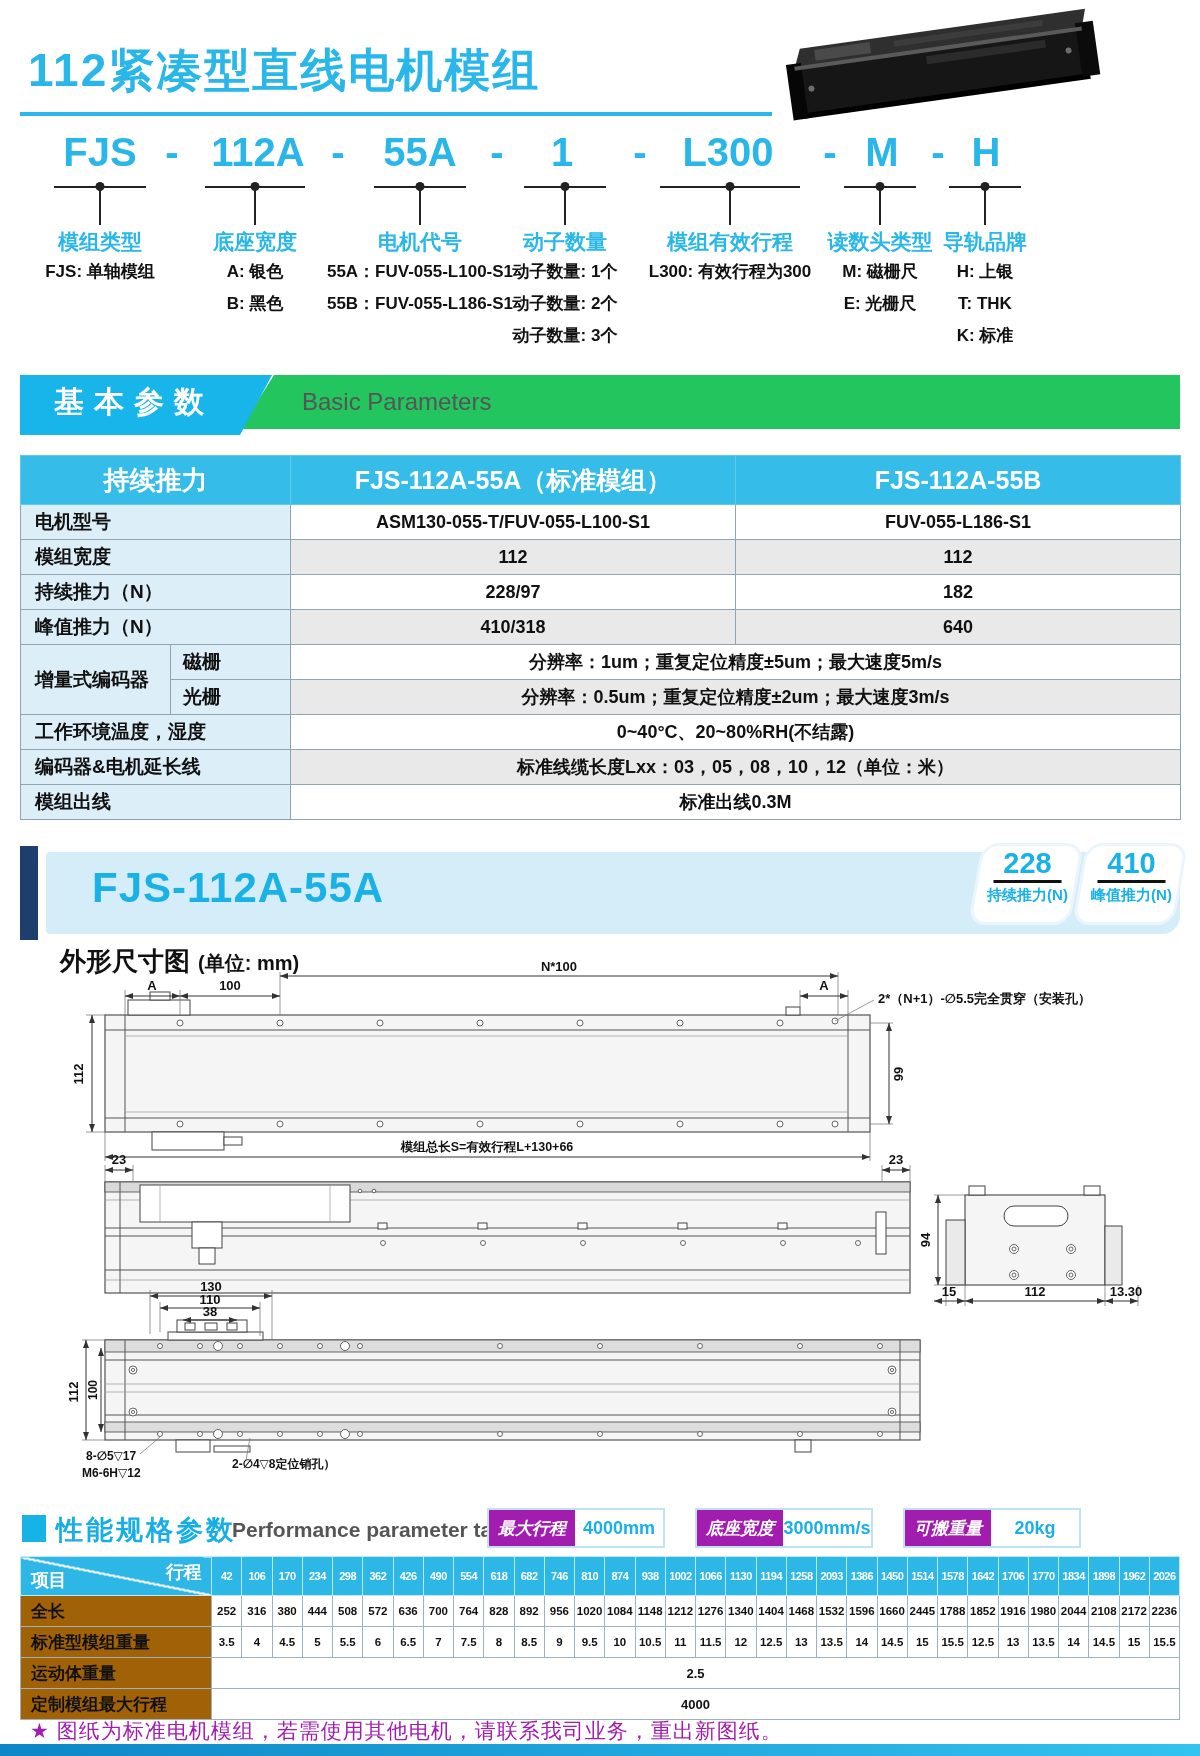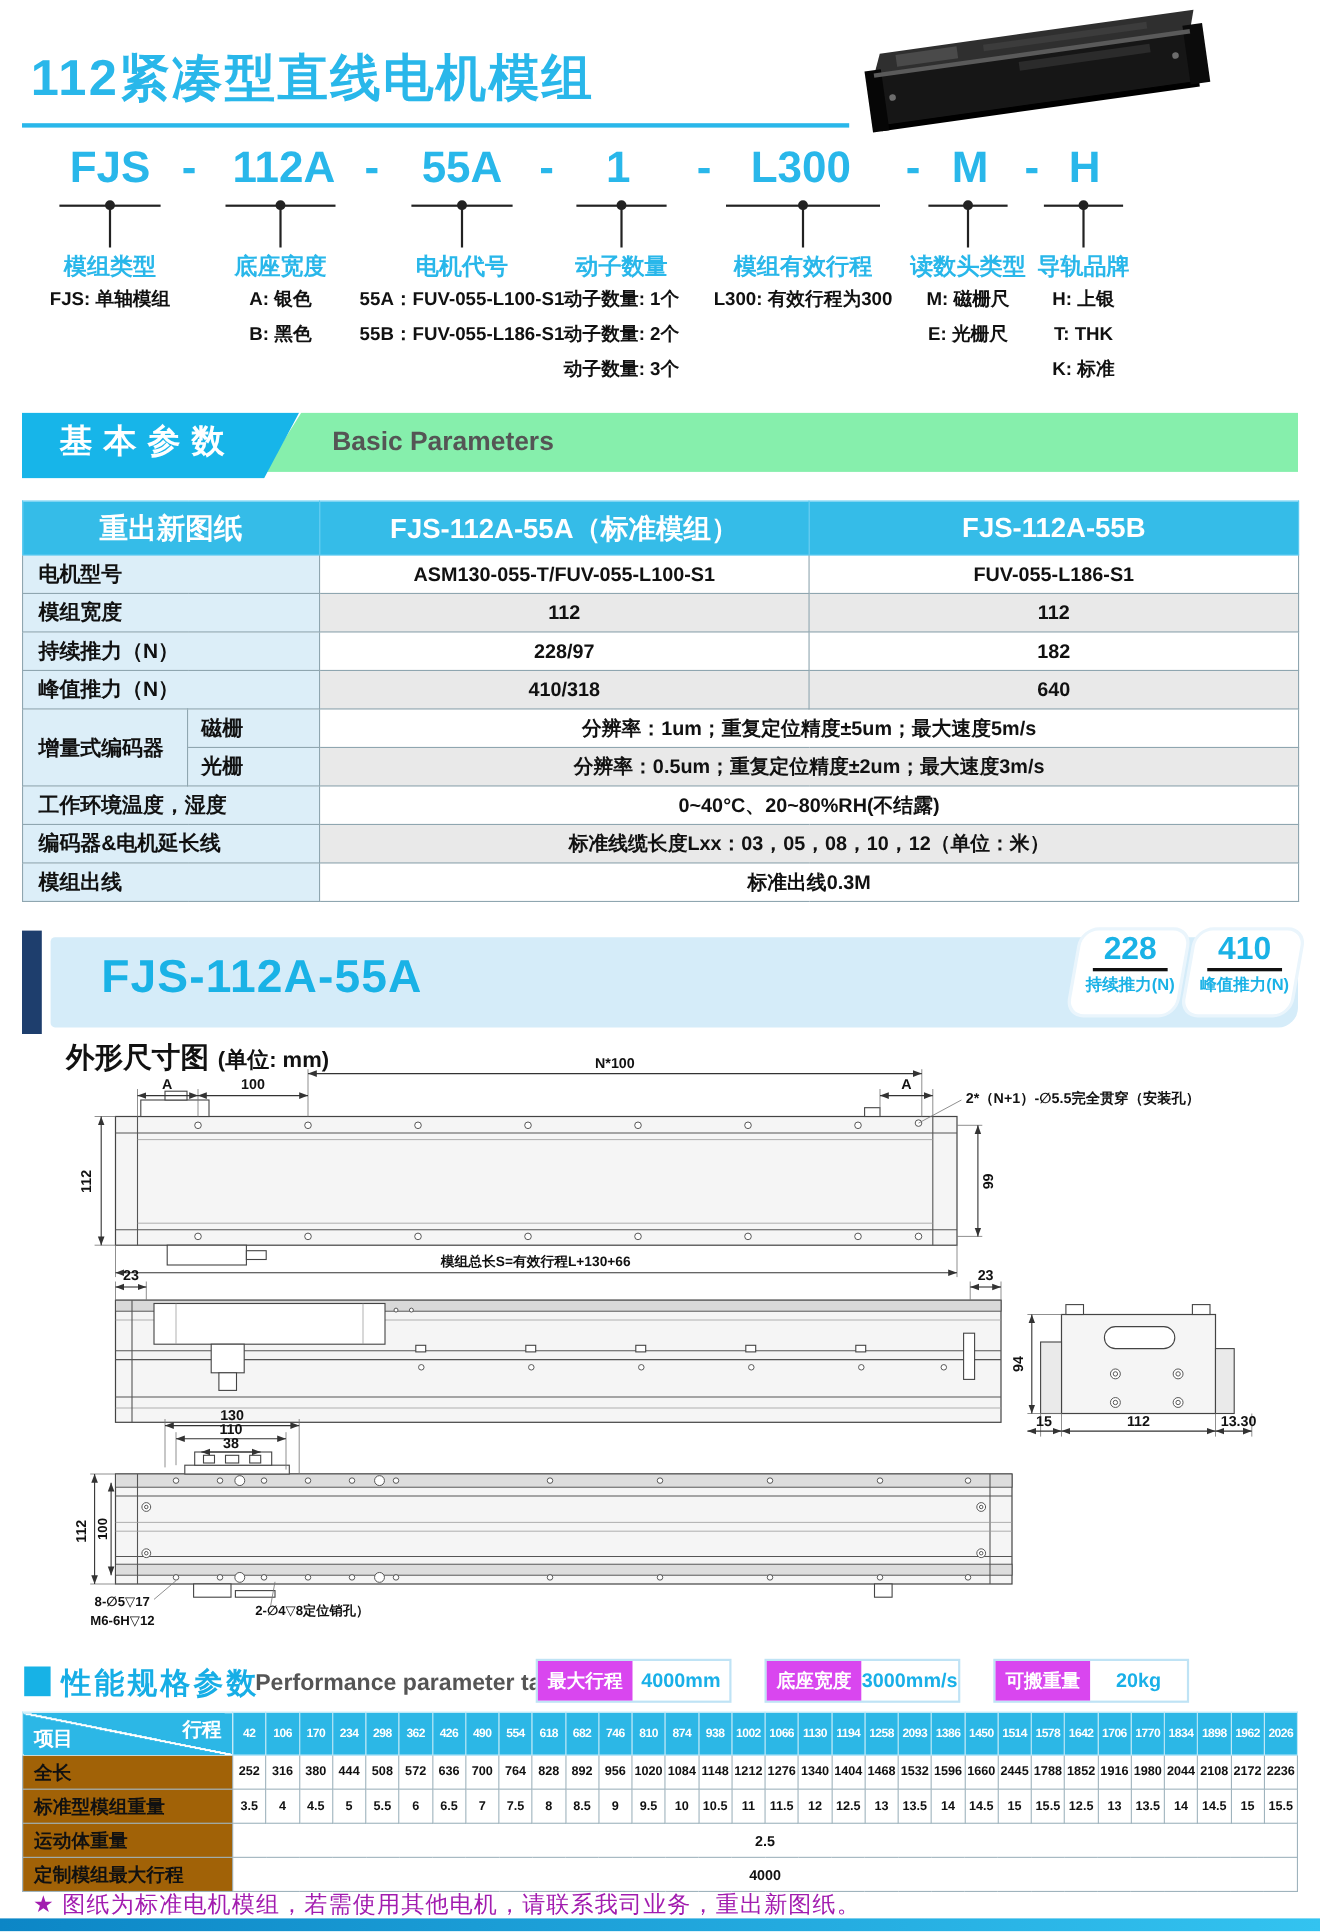--- a/index.html
+++ b/index.html
@@ -19,23 +19,23 @@
   .conn .hline{position:absolute;top:6px;left:50%;transform:translateX(-50%);height:2px;background:#222;}
   .conn .dot{position:absolute;top:2px;left:50%;transform:translateX(-50%);width:9px;height:9px;border-radius:50%;background:#222;}
   .conn .stem{position:absolute;top:7px;left:50%;transform:translateX(-50%);width:2px;height:38px;background:#222;}
   .grp-label{font-size:21px;font-weight:800;color:#29b7ea;margin-top:2px;}
   .grp-opt{font-size:17px;font-weight:600;color:#111;line-height:32px;white-space:nowrap;}
 
   
   .ban-cyan{left:20px;top:375px;width:252px;height:60px;background:#17b5e9;
             clip-path:polygon(0 0,100% 0,calc(100% - 32px) 100%,0 100%);
             color:#fff;font-size:30px;font-weight:800;line-height:54px;text-align:left;padding-left:34px;box-sizing:border-box;letter-spacing:10px;}
-  .ban-light{left:240px;top:375px;width:940px;height:54px;background:#86efac;
+  .ban-light{left:240px;top:375px;width:940px;height:54px;background:#22c55e;
              clip-path:polygon(34px 0,100% 0,100% 100%,0 100%);
-             color:#555;font-size:24px;font-weight:700;line-height:54px;padding-left:62px;box-sizing:border-box;}
+             color:#555;font-size:24px;font-weight:400;line-height:54px;padding-left:62px;box-sizing:border-box;}
 
   
   table.basic{left:20px;top:455px;width:1160px;border-collapse:collapse;table-layout:fixed;position:absolute;font-size:18px;}
   table.basic th,table.basic td{border:1px solid #8fa6b0;height:34px;padding:0 6px;font-weight:600;}
   table.basic thead th{background:#35bce8;color:#fff;height:48px;font-size:25px;font-weight:800;border-color:#5ecaf0;}
   table.basic .lbl{background:#dceef8;text-align:left;padding-left:14px;font-size:19px;color:#111;}
   table.basic .sub{text-align:left;padding-left:12px;}
   table.basic td{text-align:center;background:#fff;}
   table.basic tr.g td{background:#e9e9e9;}
 
@@ -62,21 +62,21 @@
   svg.draw .ext{stroke:#777;stroke-width:.75;fill:none;}
   svg.draw text{font-family:"Liberation Sans","DejaVu Sans",sans-serif;font-size:13px;font-weight:700;fill:#111;}
   svg.draw .vtx{text-anchor:middle;}
   svg.draw .hole{fill:#fff;stroke:#555;stroke-width:.9;}
 
   
   .perf-sq{left:22px;top:1515px;width:24px;height:27px;background:#17b2e6;}
   .perf-cn{left:56px;top:1512px;font-size:27px;font-weight:800;color:#17aee6;letter-spacing:3px;}
   .perf-en{left:232px;top:1518px;font-size:21px;font-weight:700;color:#555;}
   .stat{top:1508px;width:178px;height:40px;border:2px solid #bfe3f5;display:flex;background:#fff;box-sizing:border-box;}
-  .stat .sl{width:86px;background:#d946ef;color:#fff;font-size:17px;font-weight:800;display:flex;align-items:center;justify-content:center;}
+  .stat .sl{width:86px;background:#a21caf;color:#fff;font-size:17px;font-weight:800;display:flex;align-items:center;justify-content:center;font-style:italic;}
   .stat .sv{flex:1;color:#19b0e8;font-size:18px;font-weight:800;display:flex;align-items:center;justify-content:center;}
 
   table.perf{left:20px;top:1556px;width:1160px;position:absolute;border-collapse:collapse;table-layout:fixed;}
   table.perf th,table.perf td{border:1px solid #9fb3bd;padding:0;}
   table.perf thead th{background:#2cb7e6;color:#fff;font-size:11px;font-weight:800;height:38px;border-color:#bfe8f7;letter-spacing:-0.5px;}
   table.perf thead th.corner{width:190px;position:relative;
      background:linear-gradient(to top right,#2cb7e6 calc(50% - 1px),#fff calc(50% - 1px),#fff calc(50% + 1px),#2cb7e6 calc(50% + 1px));}
   table.perf .c-top{position:absolute;top:3px;right:10px;font-size:18px;text-align:right;}
   table.perf .c-bot{position:absolute;bottom:3px;left:10px;font-size:18px;}
   table.perf tbody th.rowlabel{background:#a16207;font-size:17px;font-weight:800;text-align:left;padding-left:10px;height:30px;color:#111;}
@@ -200,21 +200,21 @@
 
   <table class="basic">
     <colgroup>
         <col style="width:150px">
         <col style="width:120px">
         <col style="width:445px">
         <col style="width:445px">
       </colgroup>
     <thead>
       <tr>
-        <th colspan="2" style="font-size:26px">重出新图纸</th>
+        <th colspan="2" style="font-size:26px">持续推力</th>
         <th>FJS-112A-55A（标准模组）</th>
         <th>FJS-112A-55B</th>
       </tr>
     </thead>
     <tbody>
       <tr>
         <th class="lbl" colspan="2">电机型号</th>
         <td>ASM130-055-T/FUV-055-L100-S1</td>
         <td>FUV-055-L186-S1</td>
       </tr>

